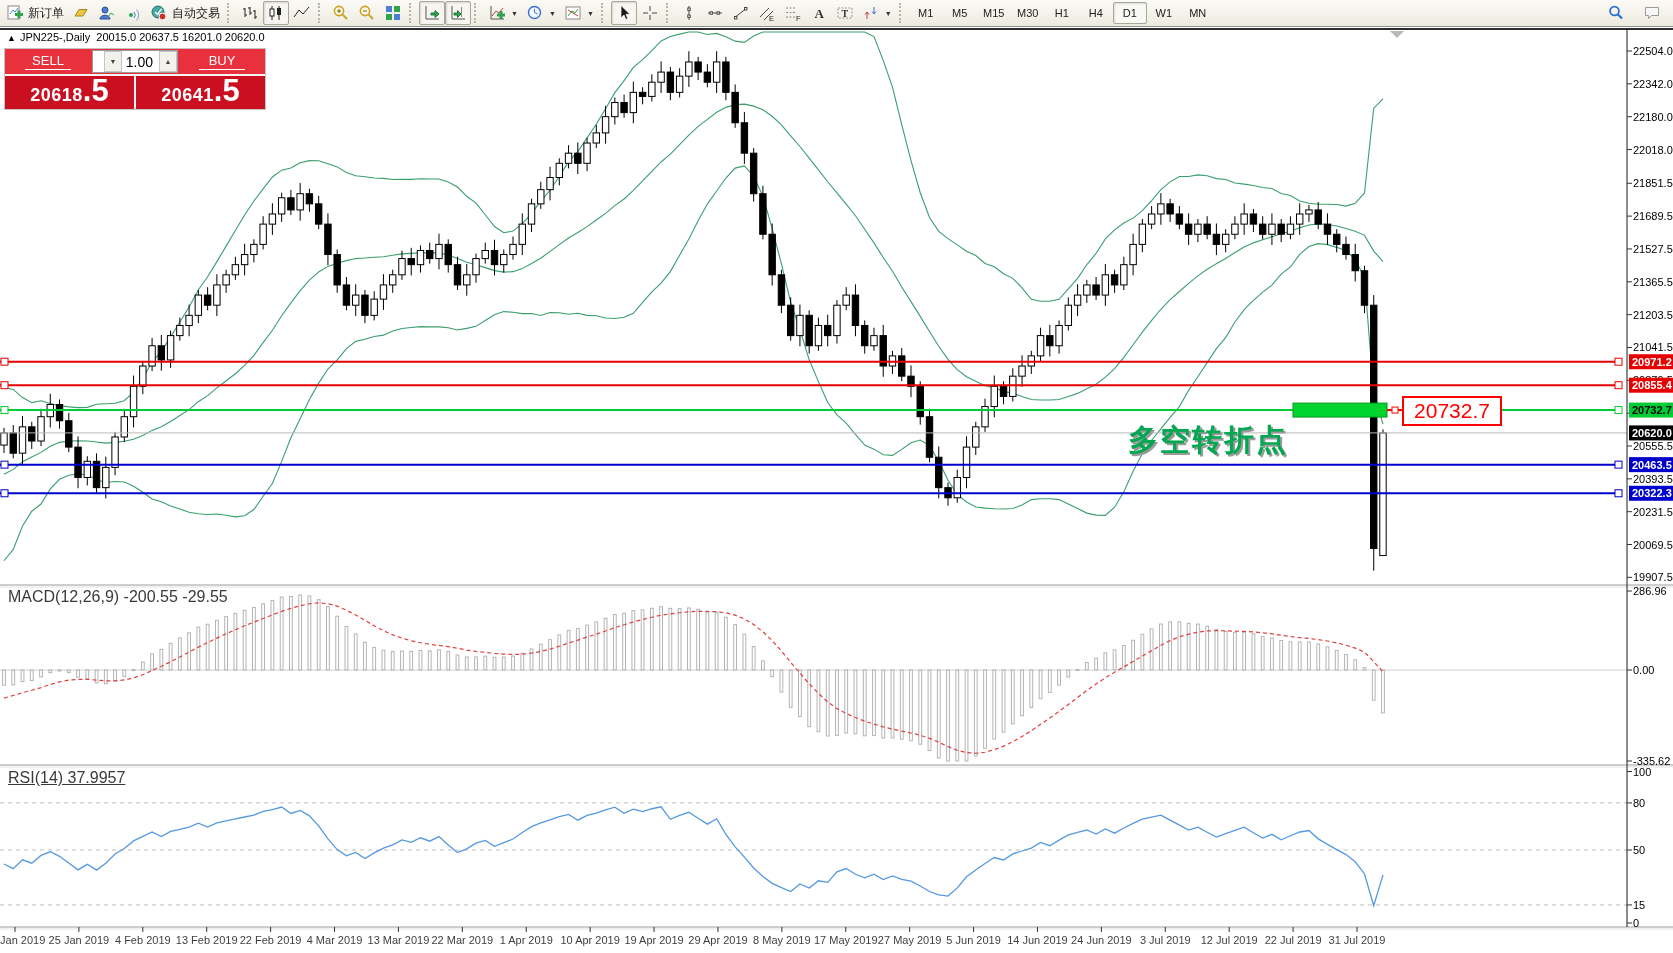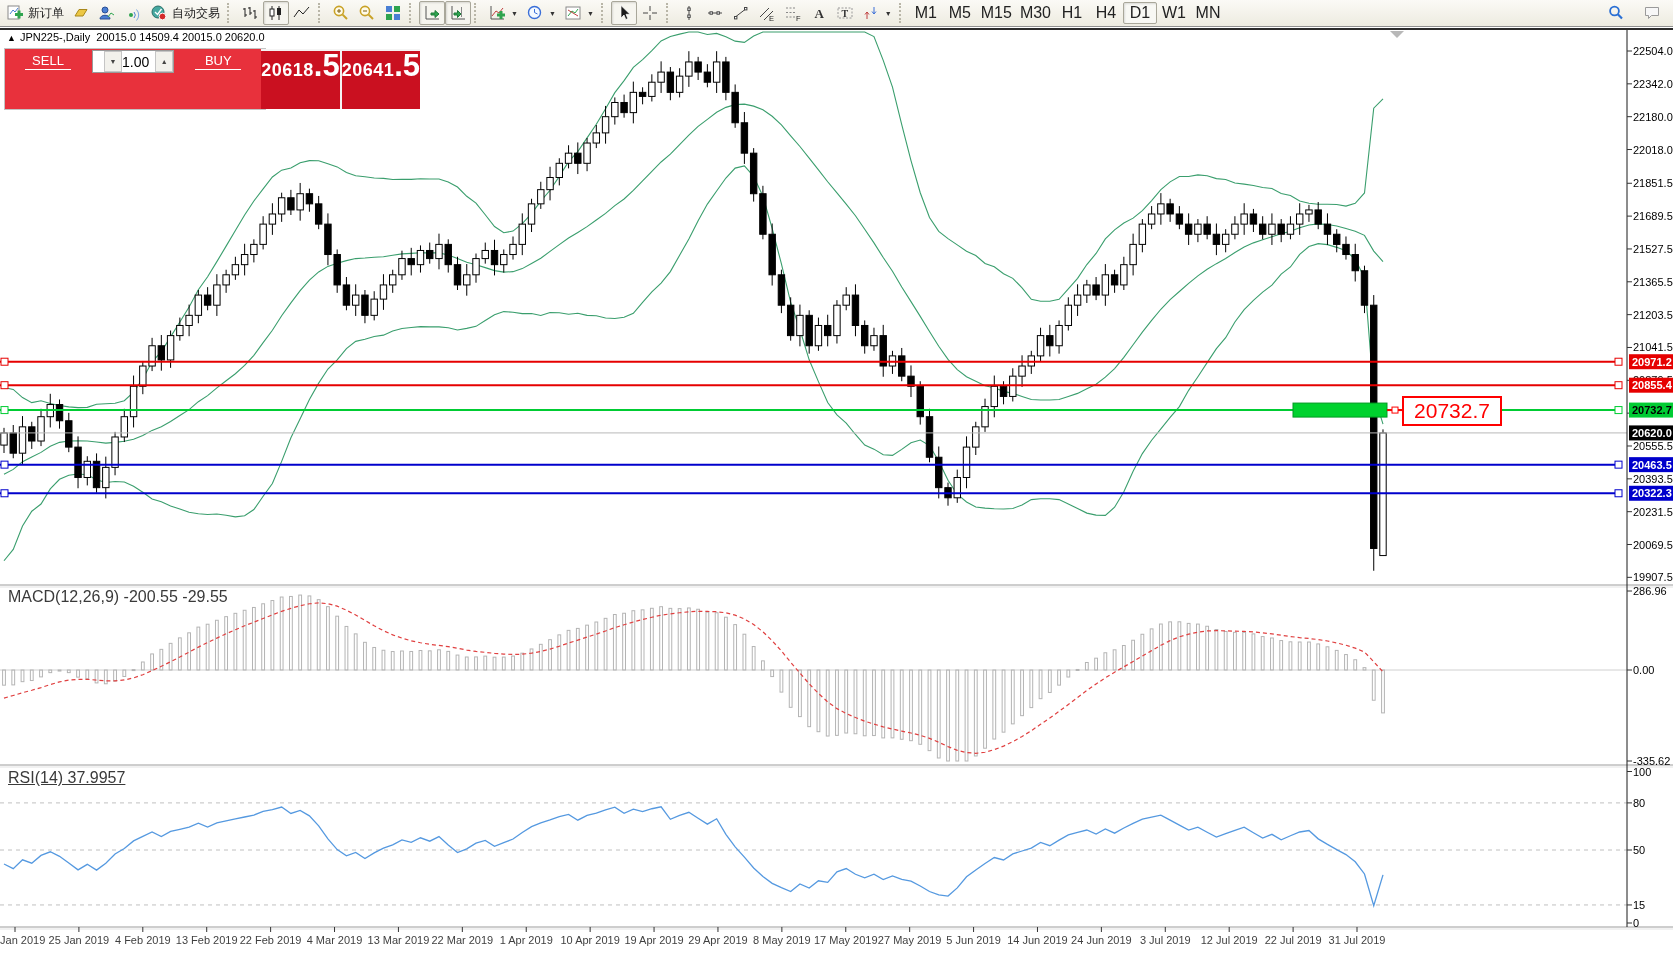--- a/index.html
+++ b/index.html
@@ -9,31 +9,31 @@
   #toolbar{position:absolute;left:0;top:0;width:1673px;height:27px;
     background:linear-gradient(#fbfaf6,#edebe0);display:flex;align-items:center;
     border-bottom:1px solid #8f8f8f;box-sizing:border-box;padding-left:2px;}
   .tb-grip{width:5px;height:20px;margin:0 3px;border-left:2px dotted #b9b6a8;}
   .tb-btn{display:flex;align-items:center;gap:4px;height:22px;padding:0 3px;border:1px solid transparent;
     border-radius:2px;color:#1c1c1c;font-size:12px;white-space:nowrap;cursor:default;}
   .tb-btn.pressed{background:#f6f5ef;border:1px solid #a9a79a;box-shadow:inset 1px 1px 2px rgba(0,0,0,0.12);}
   .tb-btn svg{display:block;}
   .caret{font-size:7px;color:#333;margin-left:1px;}
   .tf-btn{height:20px;min-width:26px;display:flex;align-items:center;justify-content:center;
-    font-size:16px;color:#222;border:1px solid transparent;border-radius:2px;padding:0 3px;}
+    font-size:11px;color:#222;border:1px solid transparent;border-radius:2px;padding:0 3px;}
   .tf-btn.pressed{background:#f8f8f4;border:1px solid #a9a79a;box-shadow:inset 1px 1px 2px rgba(0,0,0,0.12);}
   #tb-right{margin-left:auto;display:flex;align-items:center;padding-right:8px;gap:10px;}
 
   
   #chart-svg{position:absolute;left:0;top:28px;}
   #ohlc-header{position:absolute;left:7px;top:31px;font-size:11px;color:#000;}
   #ohlc-header .tri{font-size:9px;margin-right:4px;}
 
   #trade-panel{position:absolute;left:4px;top:48px;width:262px;height:62px;background:#e8313c;
-    border:1px solid #c3c3c3;box-sizing:border-box;display:flex;flex-direction:row;}
+    border:1px solid #c3c3c3;box-sizing:border-box;display:flex;flex-direction:column;}
   .tp-row1{display:flex;height:25px;}
   .tp-btn{flex:0 0 86px;color:#fff;font-size:13px;display:flex;flex-direction:column;align-items:center;justify-content:center;
     background:#e8313c;cursor:pointer;}
   .tp-btn .ul{width:46px;border-bottom:1px solid #fff;margin-top:1px;}
   .tp-spin{flex:1;display:flex;background:#fff;border:1px solid #9a9a9a;box-sizing:border-box;margin:1px;padding-left:11px;}
   .tp-spin .sp-btn{width:18px;display:flex;align-items:center;justify-content:center;font-size:7px;color:#444;
     background:#f2f1ec;border:1px solid #c5c5c5;box-sizing:border-box;cursor:pointer;}
   .tp-spin .sp-val{flex:1;display:flex;align-items:center;justify-content:flex-end;padding-right:6px;
     font-size:14px;color:#000;}
   .tp-row2{display:flex;flex:1;border-top:2px solid #f4f4f4;}
@@ -853,21 +853,21 @@
       <line x1="1229.195" y1="899" x2="1229.195" y2="904" stroke="#333"></line>
       <text x="1229.195" y="916" font-size="11" fill="#3f3f3f" text-anchor="middle" font-family="Liberation Sans,sans-serif">12 Jul 2019</text>
       <line x1="1293.1" y1="899" x2="1293.1" y2="904" stroke="#333"></line>
       <text x="1293.1" y="916" font-size="11" fill="#3f3f3f" text-anchor="middle" font-family="Liberation Sans,sans-serif">22 Jul 2019</text>
       <line x1="1357.005" y1="899" x2="1357.005" y2="904" stroke="#333"></line>
       <text x="1357.005" y="916" font-size="11" fill="#3f3f3f" text-anchor="middle" font-family="Liberation Sans,sans-serif">31 Jul 2019</text>
       <polygon points="1390,3 1404,3 1397,10" fill="#b8b8b8"></polygon>
     </svg>
 
 <div id="ohlc-header">
-  <span class="tri">▲</span><span>JPN225-,Daily</span>&nbsp;&nbsp;<span>20015.0 14509.4 20015.0 20620.0</span>
+  <span class="tri">▲</span><span>JPN225-,Daily</span>&nbsp;&nbsp;<span>20015.0 20637.5 16201.0 20620.0</span>
 </div>
 
 <div id="trade-panel">
   <div class="tp-row1">
     <div class="tp-btn">
       <span>SELL</span>
       <span class="ul"></span>
     </div>
     <div class="tp-spin">
       <div class="sp-btn">▼</div>
@@ -887,15 +887,16 @@
     <div class="tp-price">
       <span class="tp-main">20641</span>
       <span class="tp-frac">.5</span>
     </div>
   </div>
 </div>
 
 <div id="macd-label">MACD(12,26,9) -200.55 -29.55</div>
 <div id="rsi-label">RSI(14) 37.9957</div>
 
+<div id="pivot-note">多空转折点</div>
 <div id="price-box">20732.7</div>
 
 </div>
 
 </body></html>

